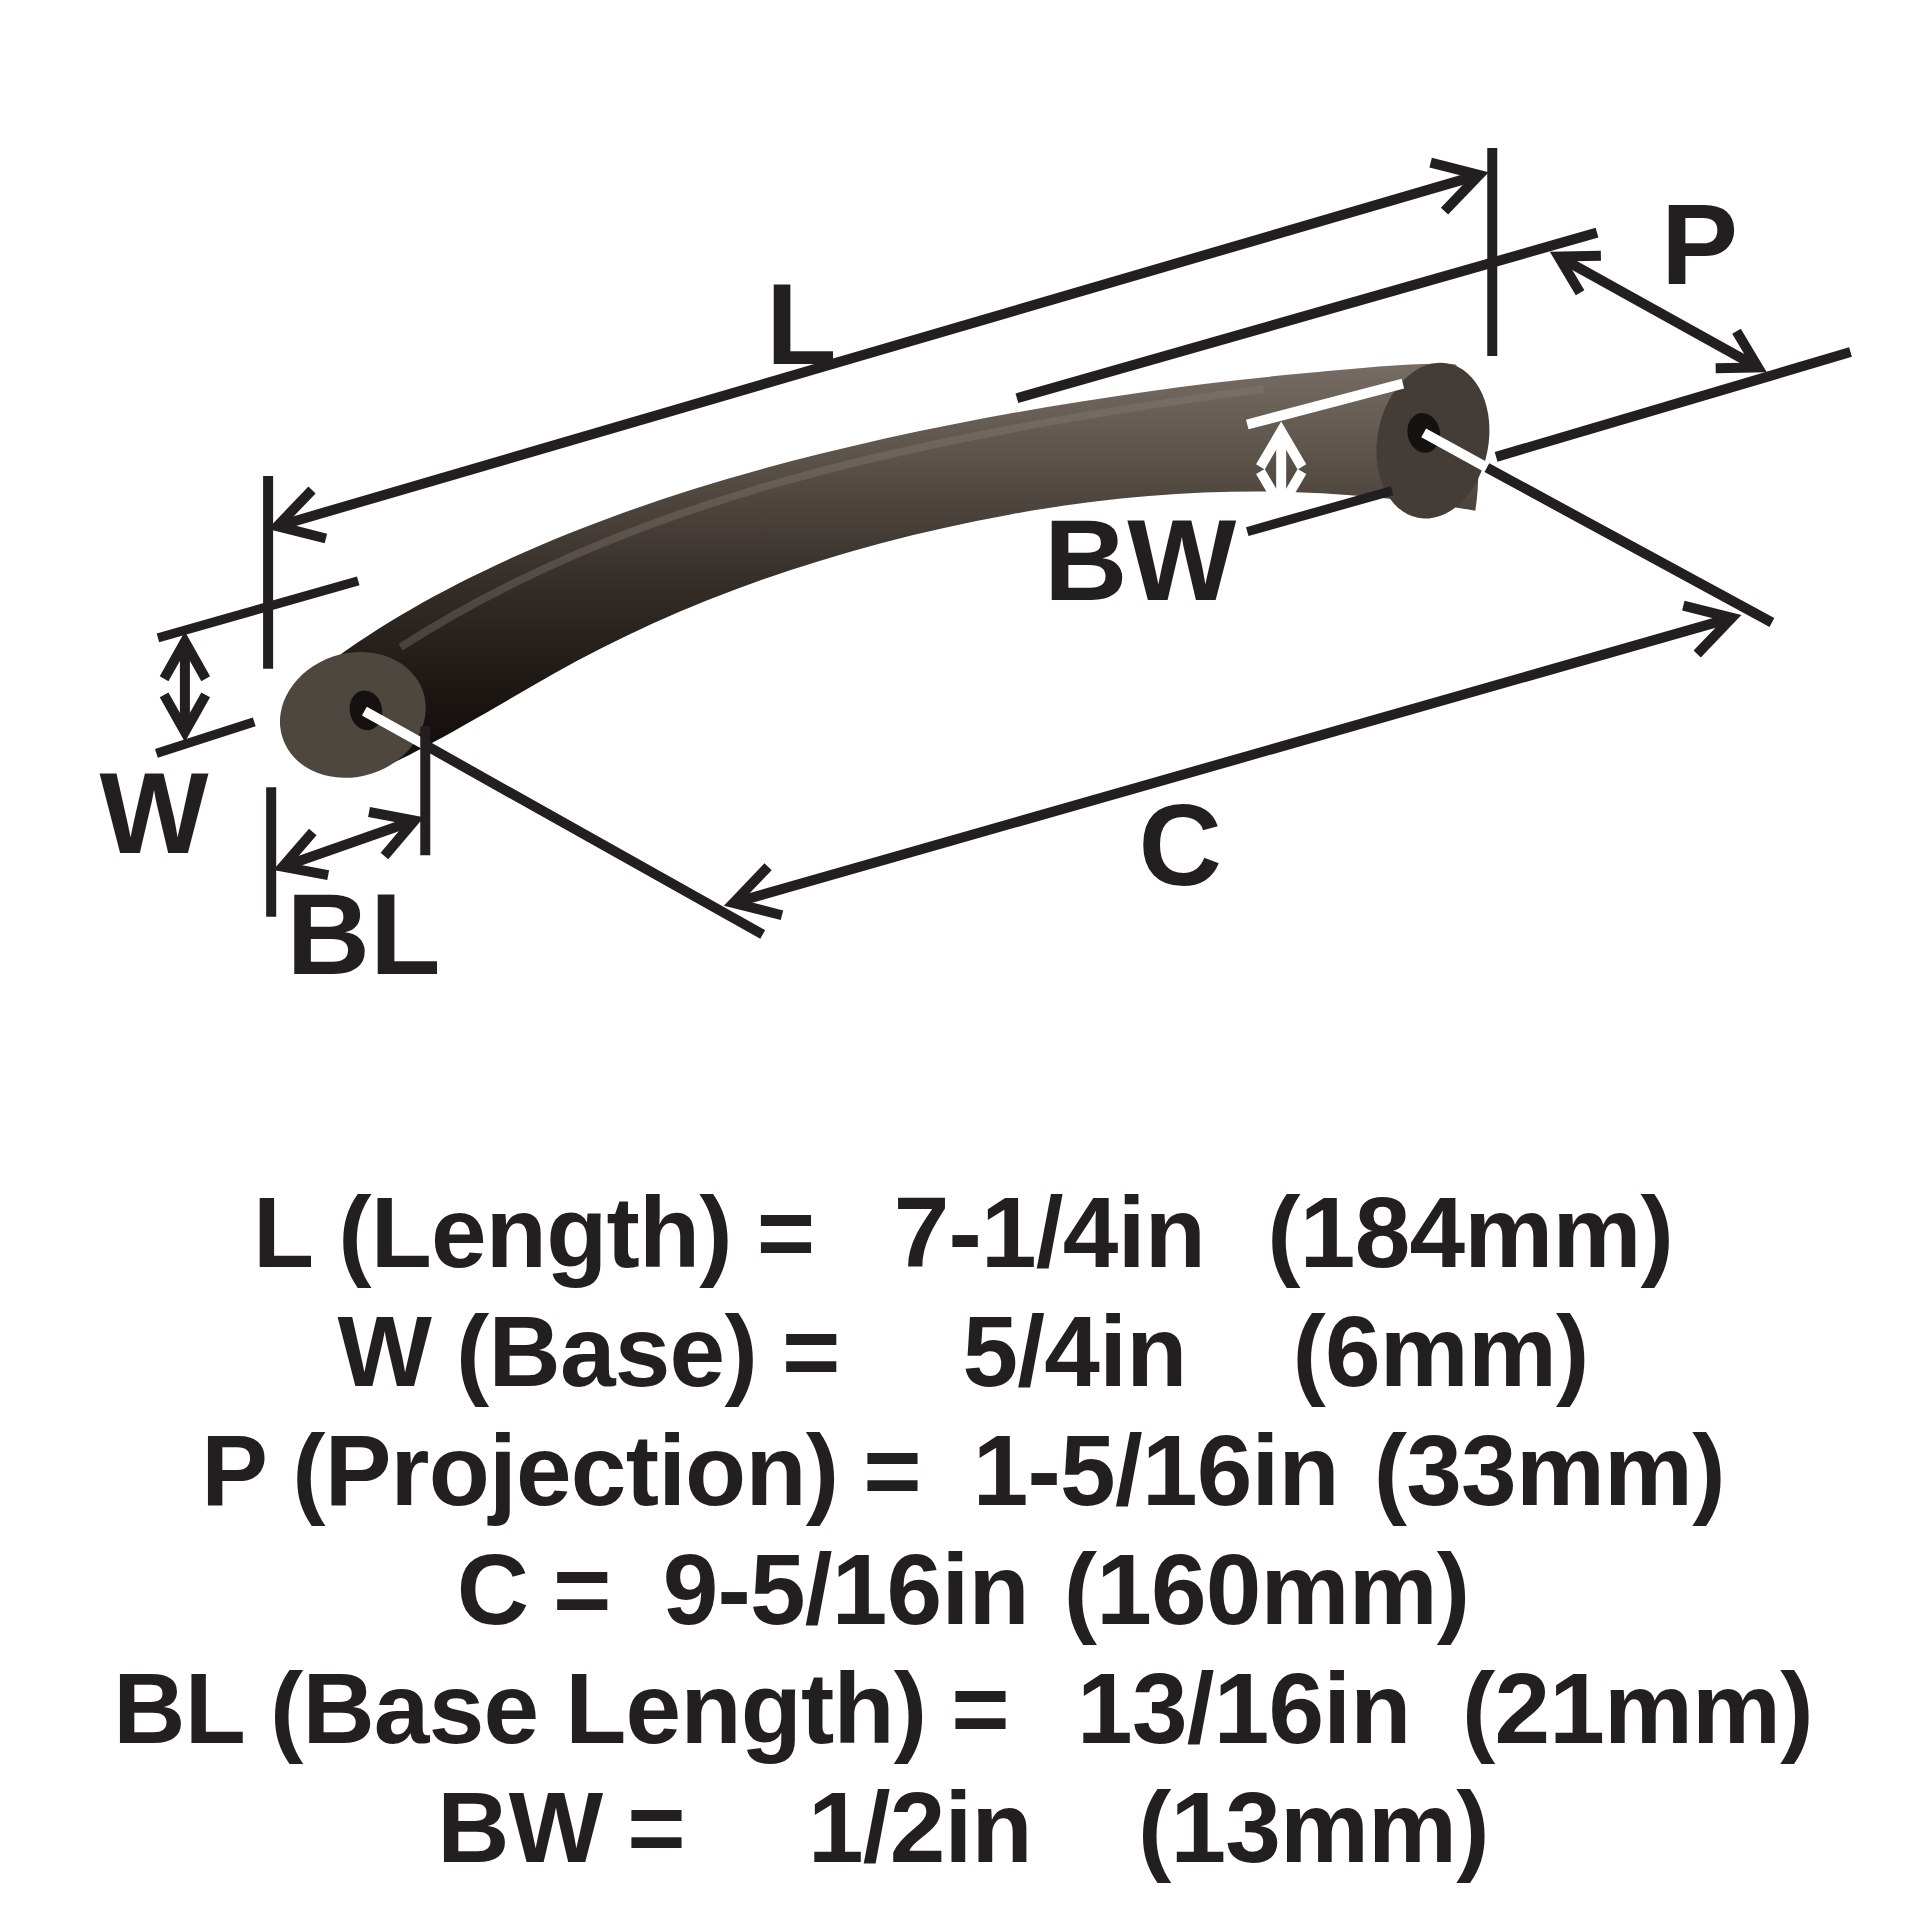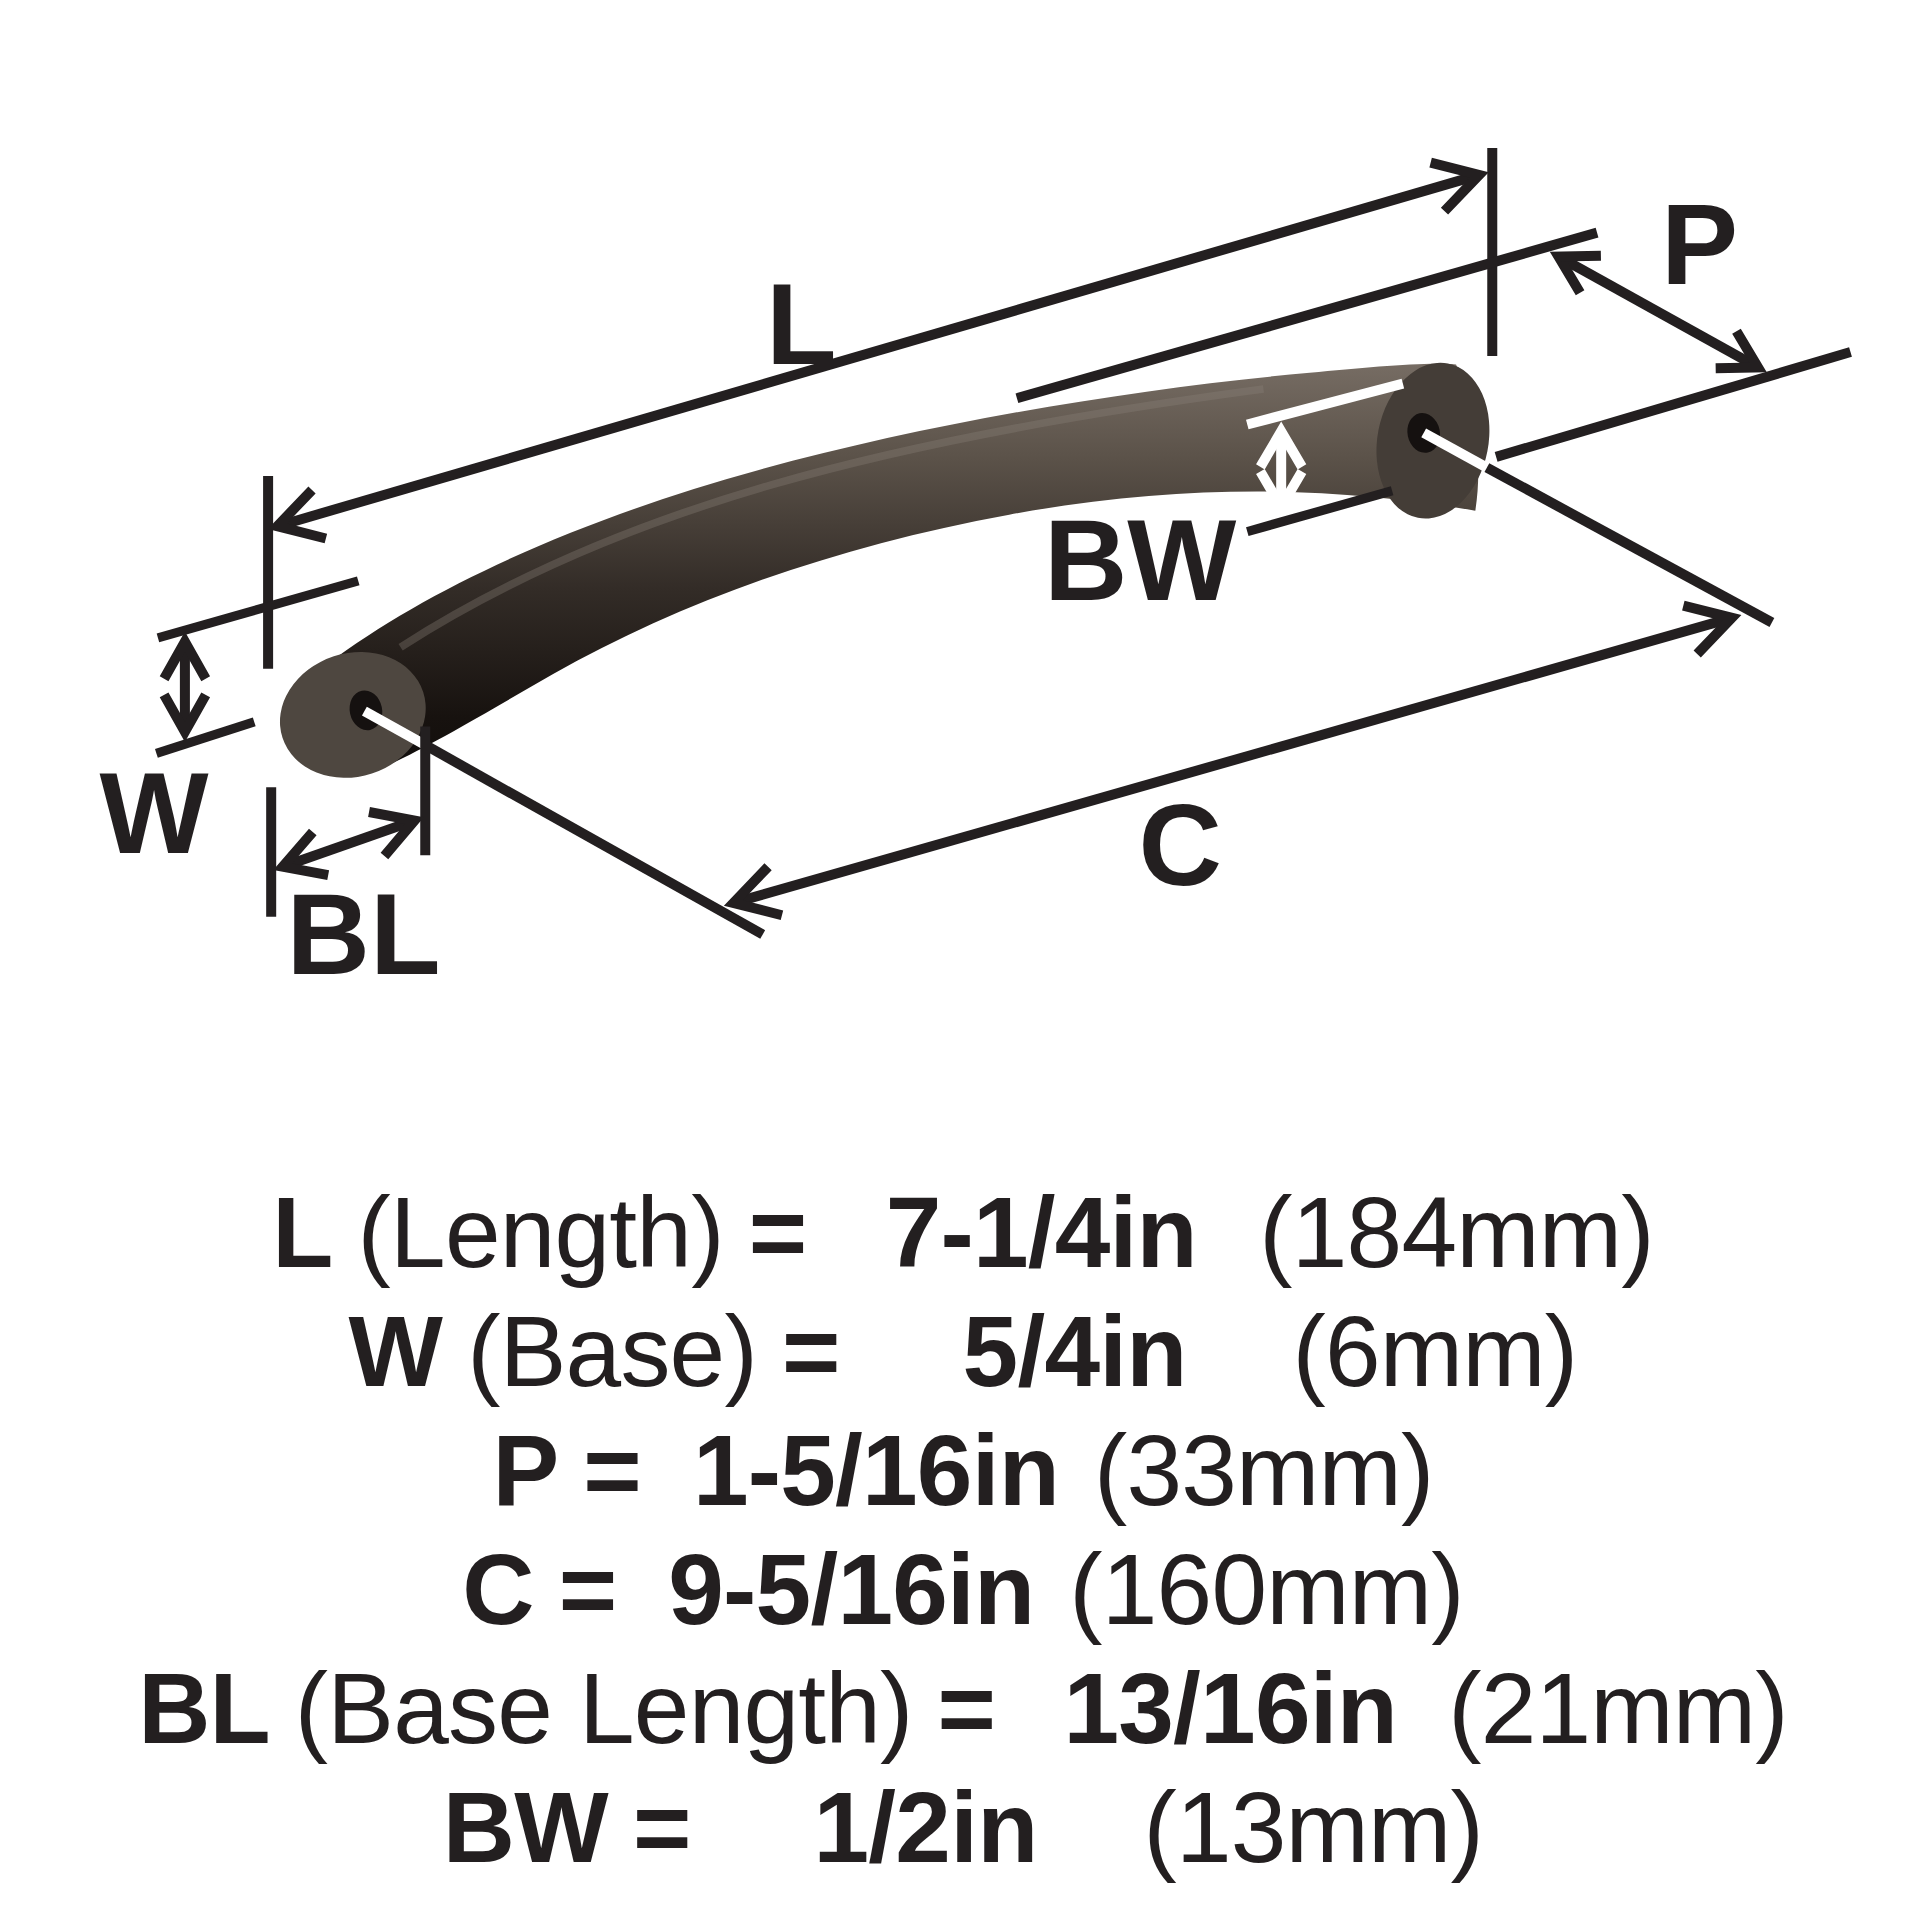--- a/index.html
+++ b/index.html
@@ -21,21 +21,21 @@
   }
   .spec-row{
     display:flex;justify-content:center;align-items:baseline;
     height:119px;line-height:119px;font-size:100px;
     white-space:pre;letter-spacing:-0.8px;
   }
   .spec-row>span{margin-left:25px;}
   .spec-row>span:first-child{margin-left:0;}
   .spec-row>.spec-metric{margin-left:8px;}
   .b{font-weight:bold;}
-  .r{font-weight:normal;}
+  .r{font-weight:bold;}
   .spec-value{min-width:420px;text-align:center;font-weight:bold;}
   .dimline{stroke:var(--ink);stroke-width:13;fill:none;}
   .dimline-thin{stroke:var(--ink);stroke-width:12;fill:none;}
   .whiteline{stroke:#ffffff;stroke-width:13;fill:none;}
   .biglabel{font-family:"Liberation Sans", sans-serif;font-weight:bold;font-size:150px;fill:var(--ink);}
 </style>
 </head>
 <body>
 
 <div class="stage">
@@ -144,20 +144,21 @@
     <div class="spec-row">
       <span class="b">W</span>
       <span class="r">(Base)</span>
       <span class="b">=</span>
       <span class="spec-value">5/4in</span>
       <span class="r spec-metric">(6mm)</span>
     </div>
 
     <div class="spec-row">
       <span class="b">P</span>
+      <span class="r">(Projection)</span>
       <span class="b">=</span>
       <span class="spec-value">1-5/16in</span>
       <span class="r spec-metric">(33mm)</span>
     </div>
 
     <div class="spec-row">
       <span class="b">C</span>
       <span class="b">=</span>
       <span class="spec-value">9-5/16in</span>
       <span class="r spec-metric">(160mm)</span>

